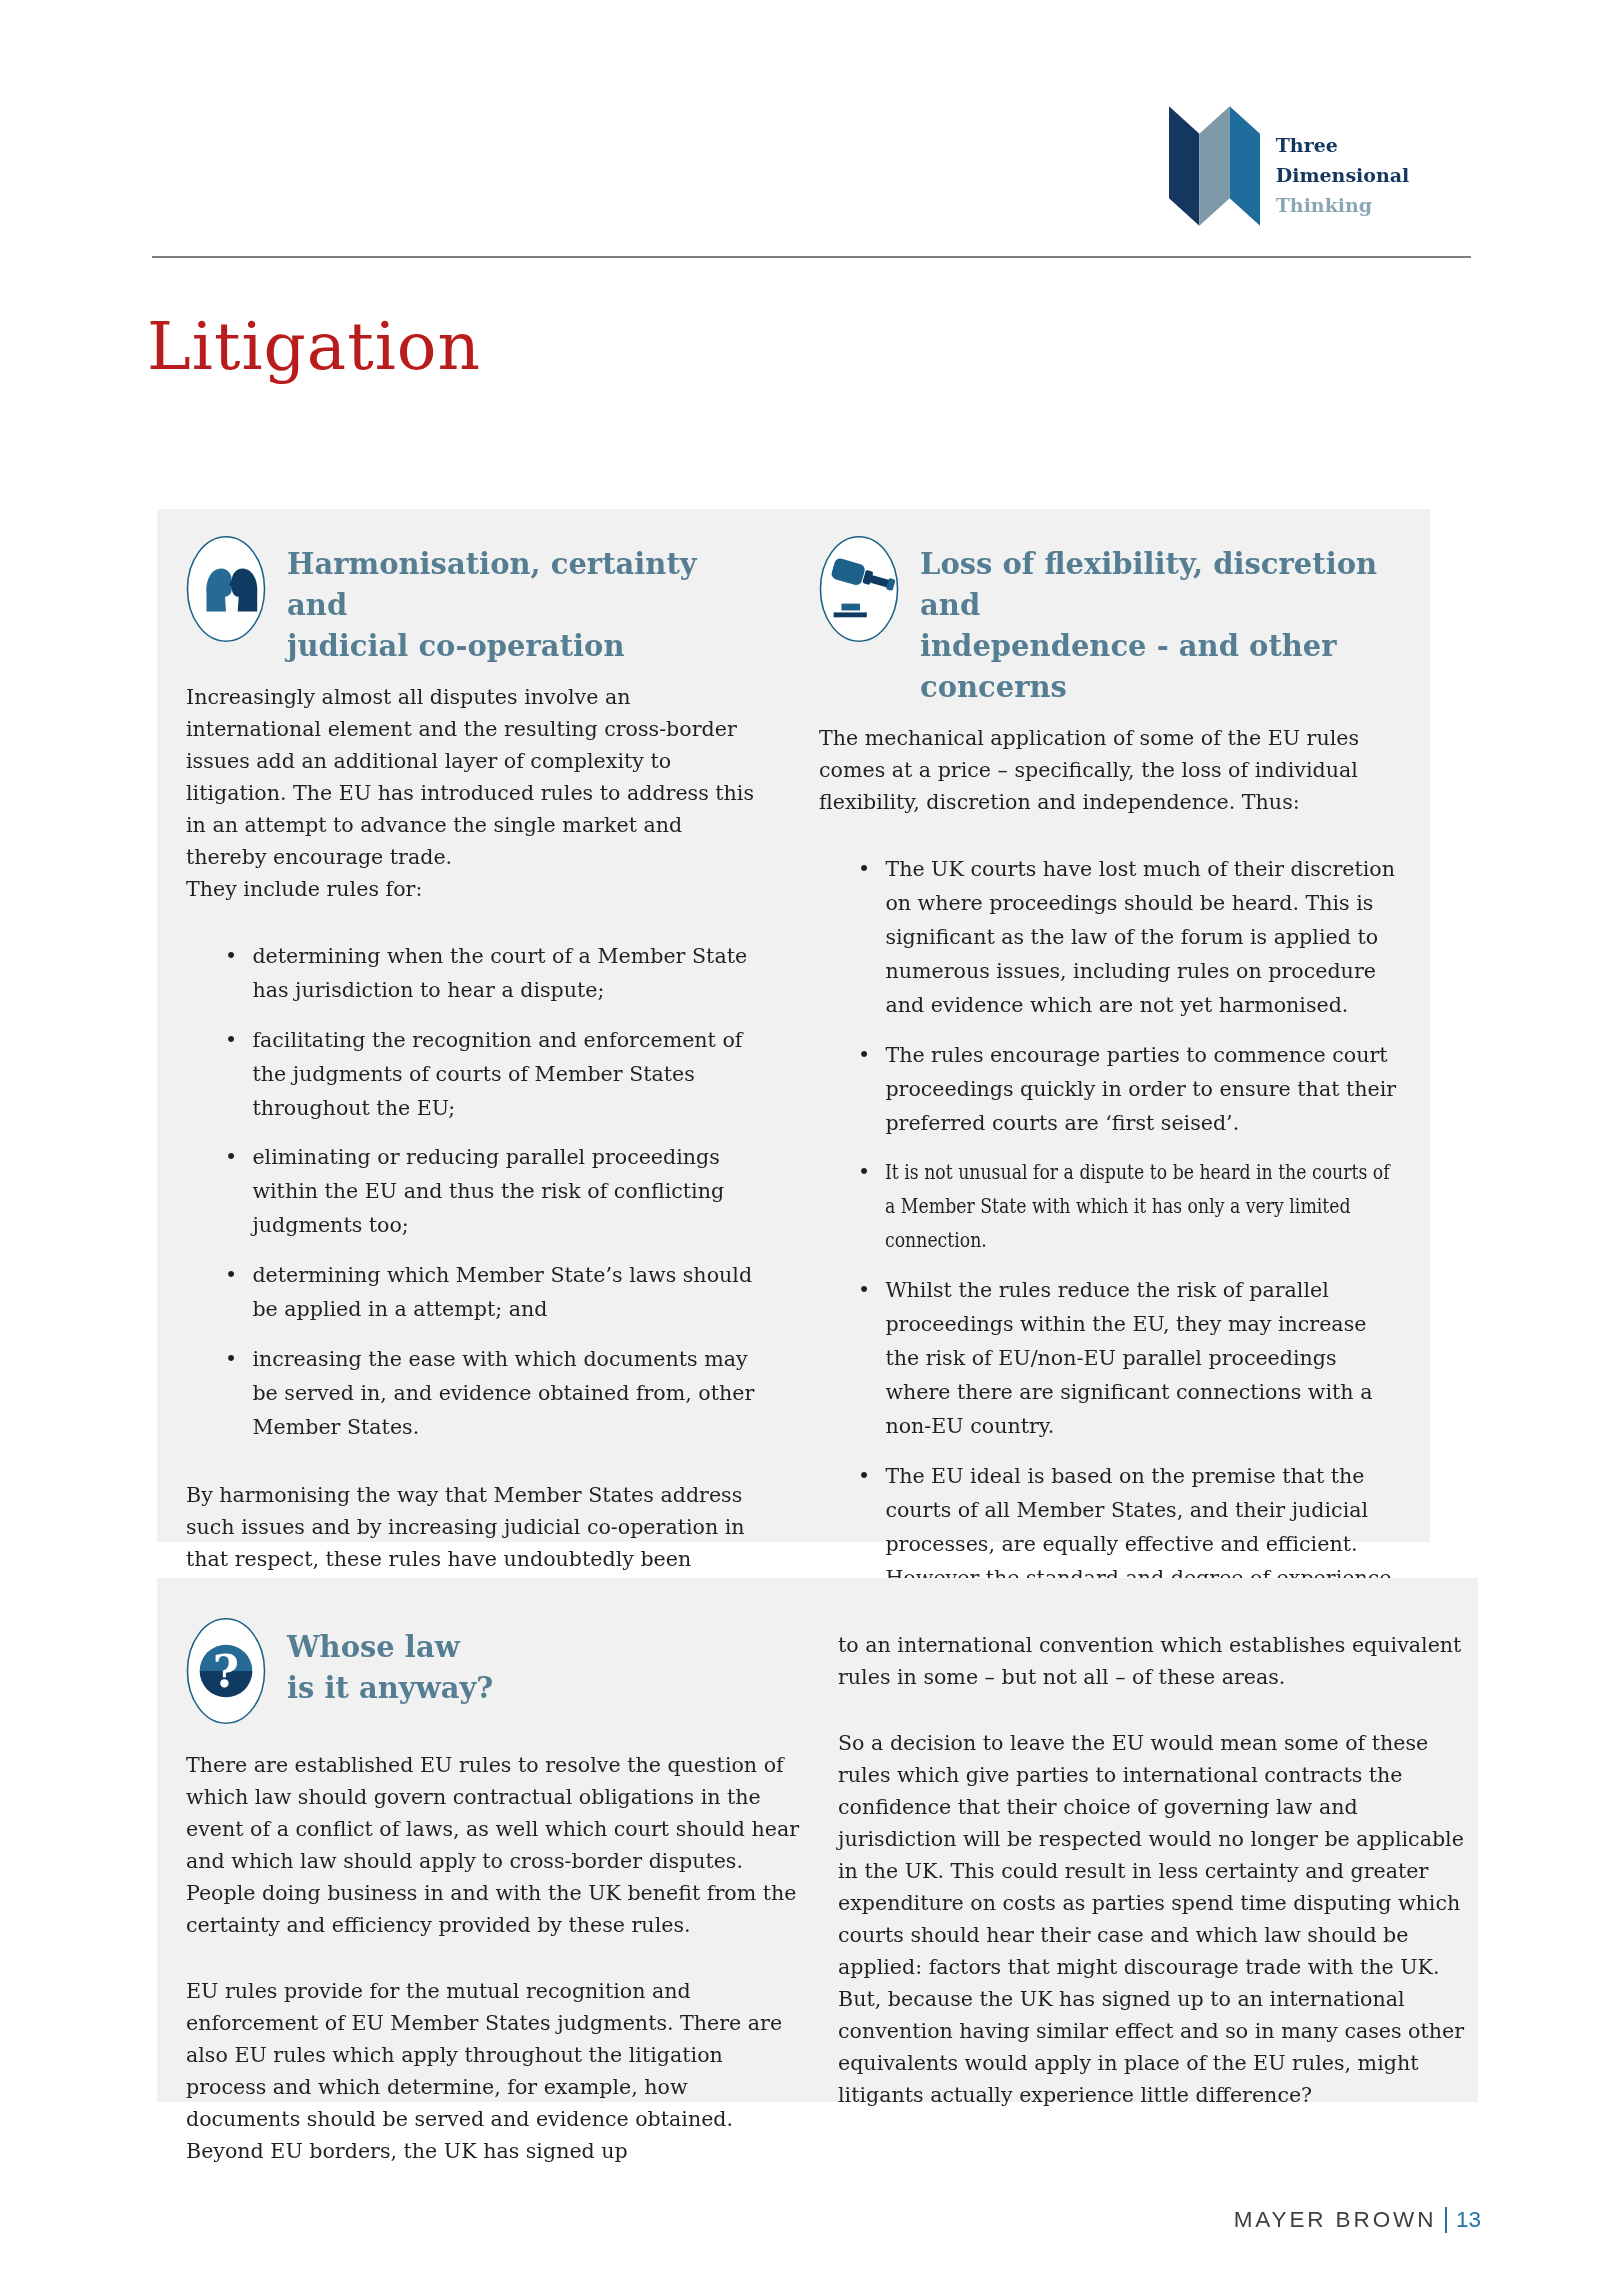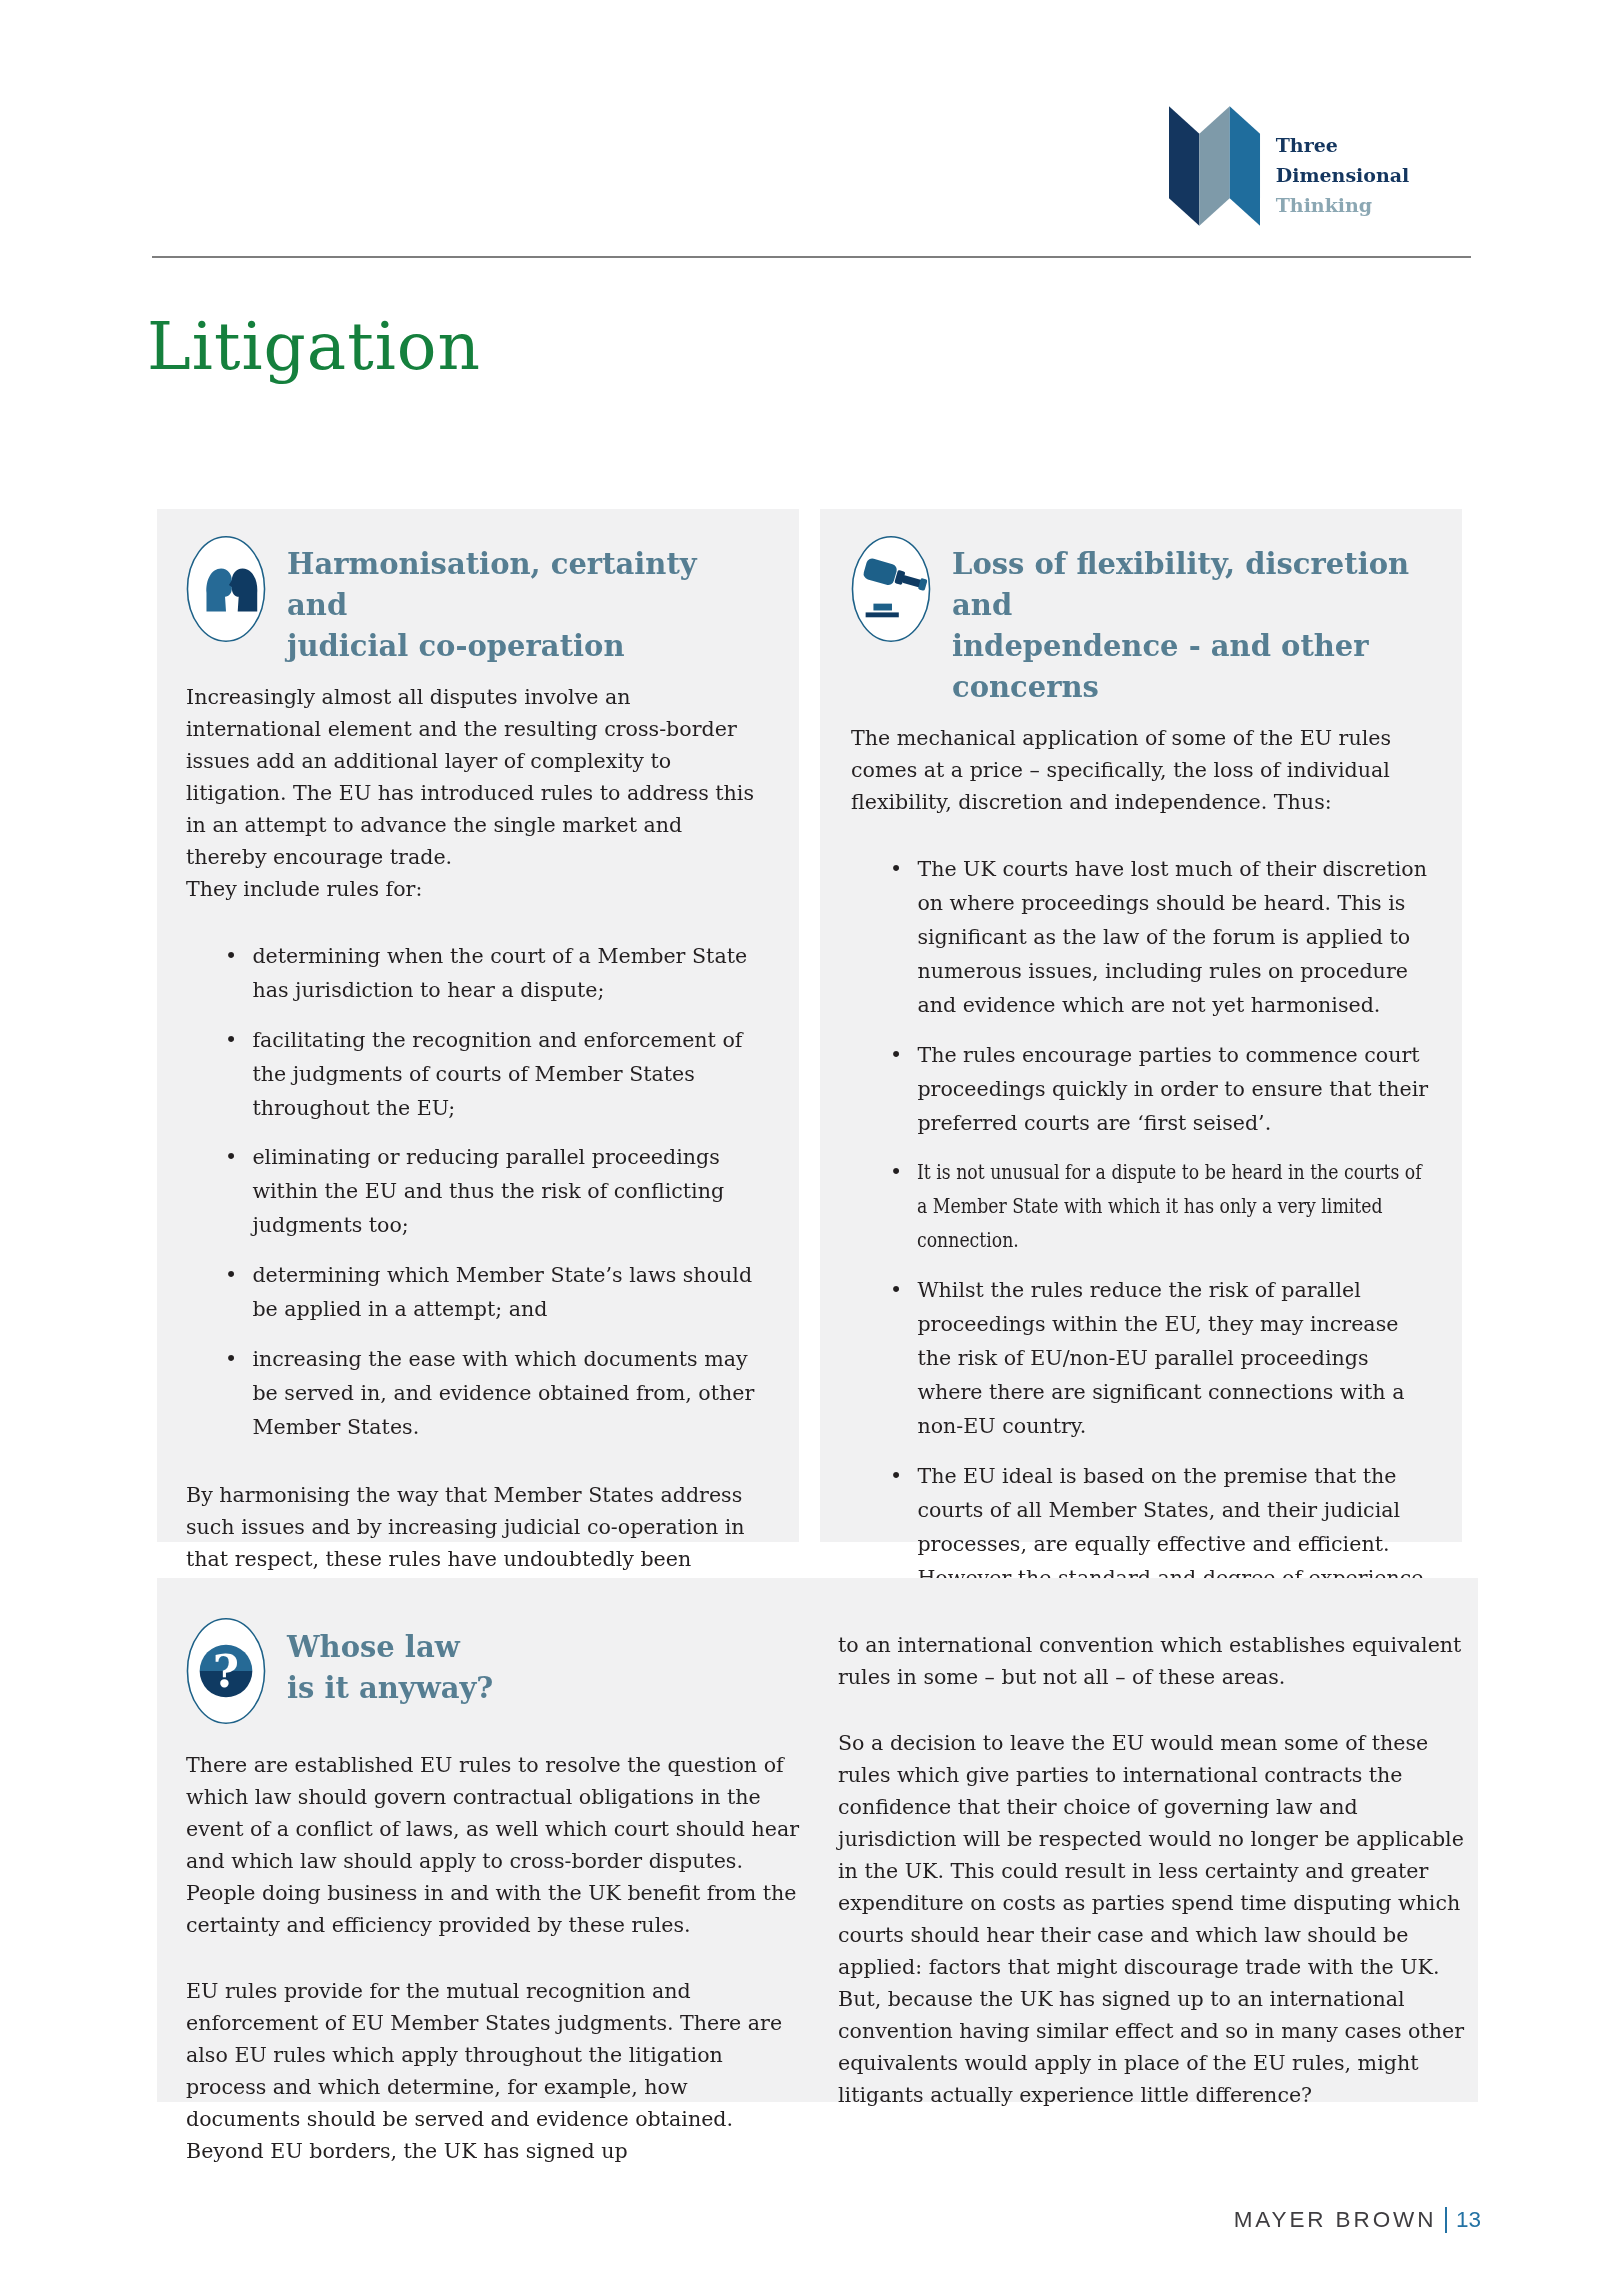--- a/index.html
+++ b/index.html
@@ -10,26 +10,26 @@
 
   
   .logo { position:absolute; left:1169px; top:106px; display:flex; gap:14.7px; }
   .logo-mark { width:92px; height:120px; flex:none; }
   .logo-text { padding-top:23.5px; font-weight:700; font-size:19px; line-height:30px; color:#14365f; }
   .logo-text .lt3 { color:#8ba7b3; }
 
   .top-rule { position:absolute; left:152px; top:256px; width:1319px; height:2px; background:#7e7e7e; }
 
   .page-title { position:absolute; left:147px; top:310px; margin:0; font-weight:400;
-    font-size:66px; line-height:73px; color:#15803d; letter-spacing:1px; }
+    font-size:66px; line-height:73px; color:#b91c1c; letter-spacing:1px; }
 
   
   .box { position:absolute; background:#f1f1f2; box-sizing:border-box; }
   .box-1 { left:157px; top:509px; width:642px; height:1033px; padding:25.5px 33px 0 29px; }
-  .box-2 { left:820px; top:509px; width:642px; height:1033px; padding:25.5px 29px 0 31px; }
+  .box-2 { left:788px; top:509px; width:642px; height:1033px; padding:25.5px 29px 0 31px; }
   .box-bottom { left:157px; top:1578px; width:1321px; height:524px; padding:39px 0 0 29px; }
 
   .box-header { display:flex; align-items:flex-start; gap:21px; margin-bottom:13.7px; }
   .icon-circle { width:80px; height:108px; flex:none; }
   .box-title { margin:9.8px 0 0 0; font-weight:700; font-size:29px; line-height:41px;
     color:#567e92; white-space:pre-line; }
 
   .body-text p { margin:0 0 34px 0; font-size:20.6px; line-height:32px; white-space:pre-line; }
   ul.bullets { list-style:none; margin:0 0 35px 0; padding:0 0 0 39px; }
   ul.bullets li { position:relative; padding-left:27.4px; margin-bottom:15.7px;

